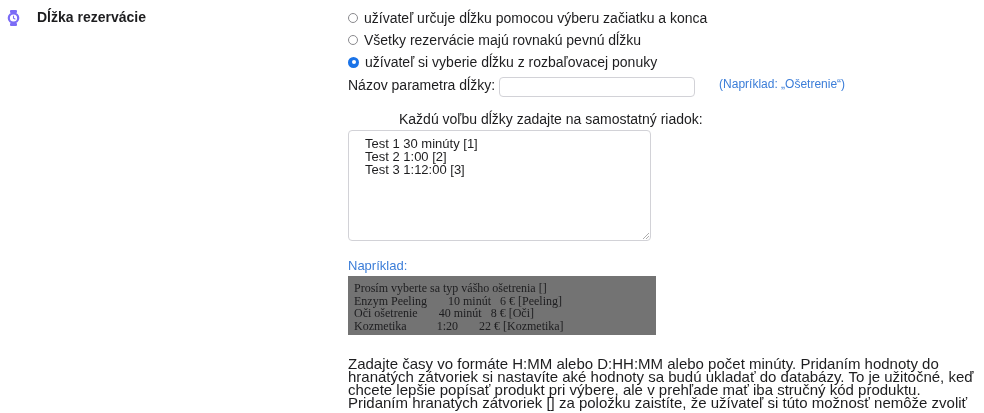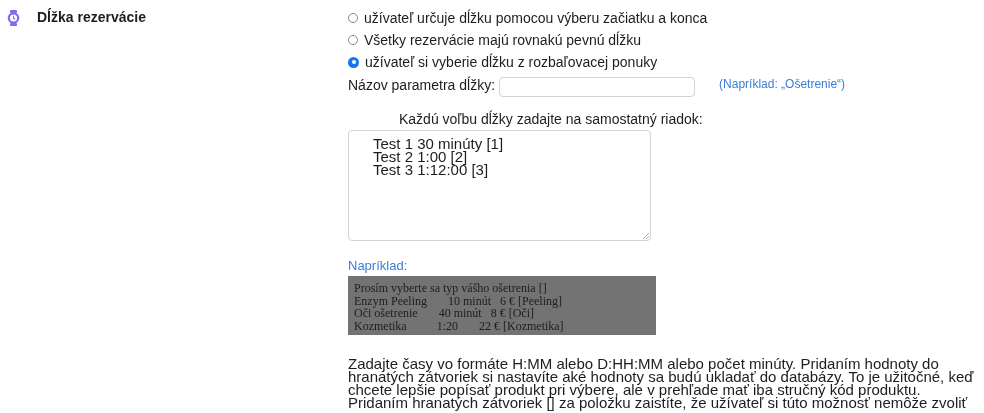--- a/index.html
+++ b/index.html
@@ -10,21 +10,21 @@
   .content { position:absolute; left:348px; top:0; width:630px; }
   .radio-row { position:absolute; left:0; height:20px; display:flex; align-items:center; font-size:14px; cursor:pointer; }
   .radio { width:10px; height:10px; border:1px solid #8a8a8e; border-radius:50%; margin-right:6px; box-sizing:border-box; background:#fff; position:relative; }
   .radio.checked { border:none; background:#1a73e8; width:11px; height:11px; }
   .radio.checked::after { content:""; position:absolute; left:3.5px; top:3.5px; width:4px; height:4px; border-radius:50%; background:#fff; }
   .name-row { position:absolute; left:0; top:77px; display:flex; align-items:flex-start; font-size:14px; }
   .name-input { width:196px; height:20px; border:1px solid #d2d2d7; border-radius:4px; margin-left:4px; box-sizing:border-box; background:#fff; font-size:13px; }
   .hint { color:#3b7dd8; font-size:12px; margin-left:24px; }
   .ta-label { position:absolute; left:4px; top:111px; font-size:14px;margin-left:47px; }
   .textarea { position:absolute; left:0; top:130px; width:303px; height:111px; border:1px solid #d2d2d7; border-radius:4px; box-sizing:border-box;
-              font-family:"Liberation Sans", sans-serif; font-size:15px; line-height:13px; padding:6px 24px; resize:none; white-space:pre; color:#1d1d1f; overflow:hidden; }
+              font-family:"Liberation Sans", sans-serif; font-size:13px; line-height:13px; padding:6px 16px; resize:none; white-space:pre; color:#1d1d1f; overflow:hidden; }
   .resize-handle { position:absolute; left:295px; top:233px; width:6px; height:6px; }
   .example-label { position:absolute; left:0; top:258px; font-size:13px; color:#3b7dd8; }
   .example-box { position:absolute; left:0; top:276px; width:308px; height:59px; background:#737373; box-sizing:border-box; padding:6px 6px;
                  font-family:Liberation Serif, serif; font-size:12px; line-height:12.5px; white-space:pre; color:#1d1d1f; }
   .note { position:absolute; left:0; top:357px; width:630px; font-size:15px; line-height:13px; color:#1d1d1f; }
 </style>
 </head>
 <body>
 
 <svg class="icon-watch" viewBox="0 0 13 16">

